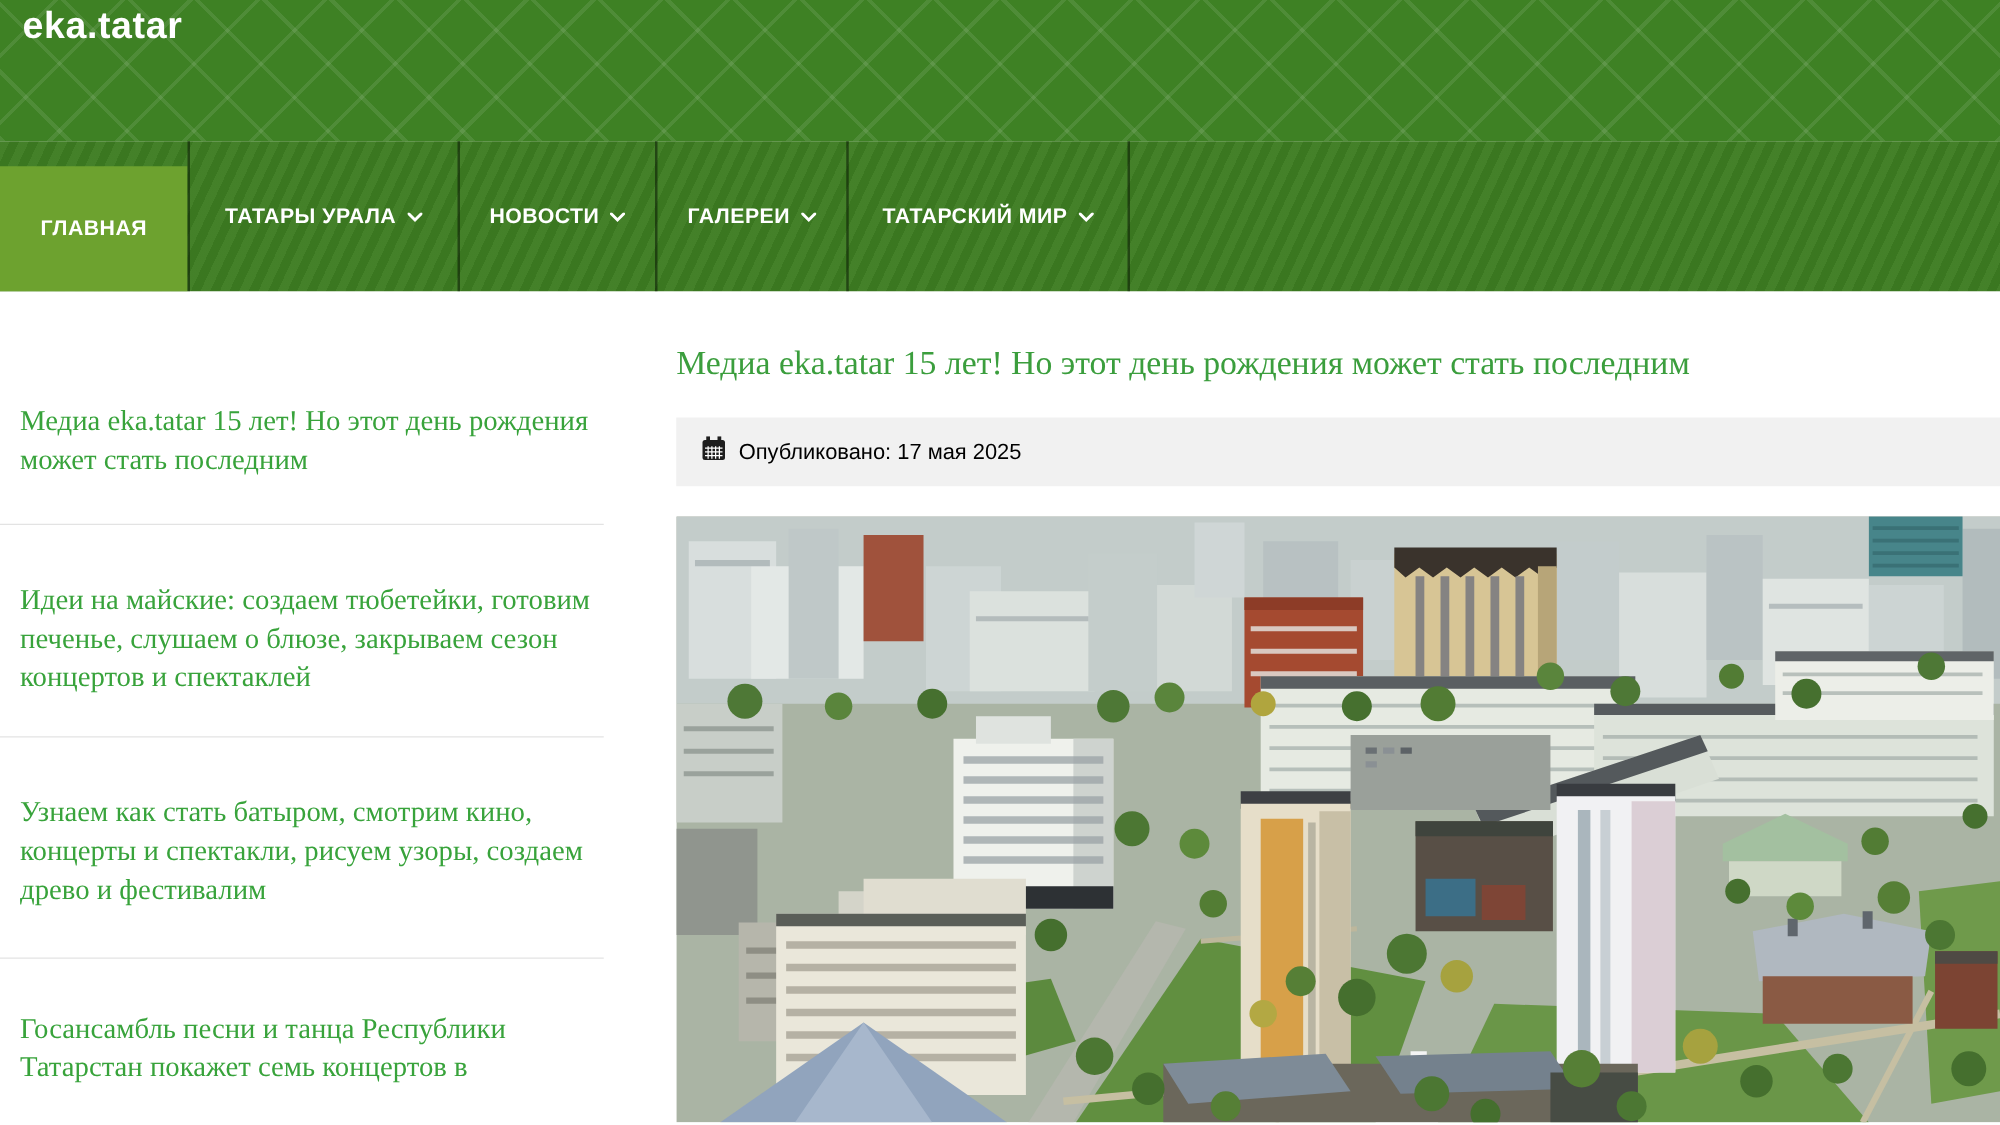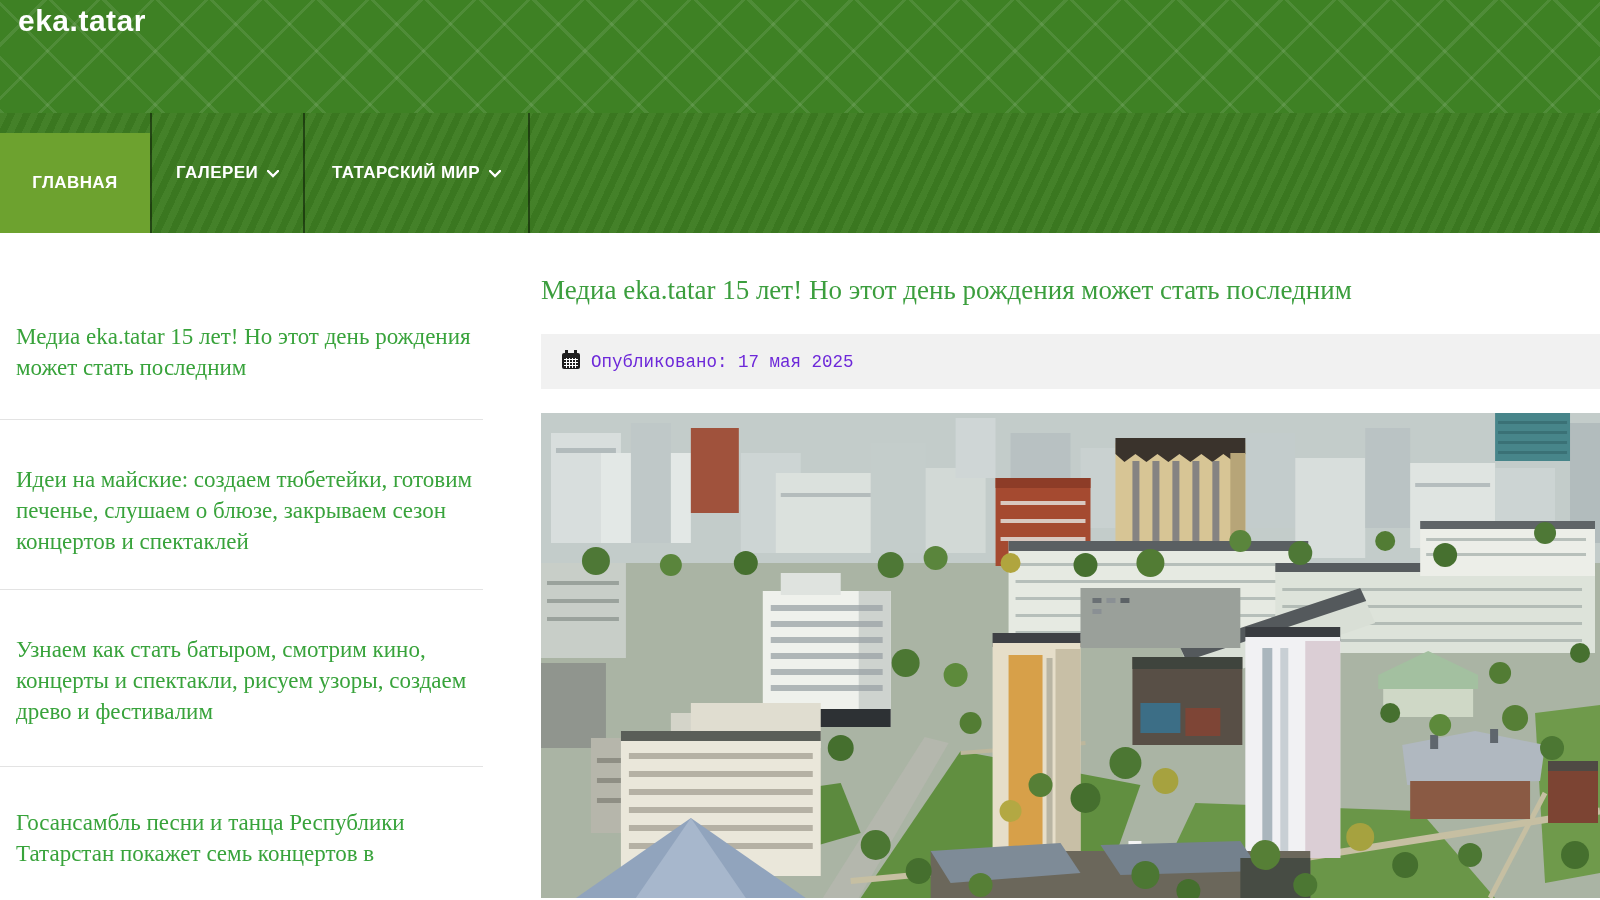--- a/index.html
+++ b/index.html
@@ -61,38 +61,54 @@
     margin-top:40px;
     font-family:"Liberation Serif", serif;
     color:#3b9e3d; font-size:27px; line-height:34px; font-weight:normal;
     cursor:pointer;
   }
   .pub-bar{
     margin-top:27px; height:55px; background:#f1f1f1;
     display:flex; align-items:center; padding-left:20px; gap:10px;
   }
   .pub-text{
-    font-family:Liberation Mono, monospace;
-    color:#6d28d9; font-size:17.5px;
+    font-family:Liberation Sans, sans-serif;
+    color:#000000; font-size:17.5px;
   }
   .photo-wrap{
     margin-top:24px; width:1059px; height:485px; overflow:hidden;
   }
   .photo-wrap svg{ display:block; }
 </style>
 </head>
 <body>
 
 <div class="topband">
   <div class="logo">eka.tatar</div>
 </div>
 
 <div class="navbar">
   <a class="nav-item active w1">
     <span>ГЛАВНАЯ</span>
+  </a>
+  <a class="nav-item w2">
+    <span>ТАТАРЫ УРАЛА</span>
+    <span class="chev">
+      <svg width="12" height="8" viewBox="0 0 12 8">
+          <path d="M1 1l5 5 5-5" stroke="#fff" stroke-width="2.4" fill="none" stroke-linecap="round"></path>
+        </svg>
+    </span>
+  </a>
+  <a class="nav-item w3">
+    <span>НОВОСТИ</span>
+    <span class="chev">
+      <svg width="12" height="8" viewBox="0 0 12 8">
+          <path d="M1 1l5 5 5-5" stroke="#fff" stroke-width="2.4" fill="none" stroke-linecap="round"></path>
+        </svg>
+    </span>
   </a>
   <a class="nav-item w5">
     <span>ГАЛЕРЕИ</span>
     <span class="chev">
       <svg width="12" height="8" viewBox="0 0 12 8">
           <path d="M1 1l5 5 5-5" stroke="#fff" stroke-width="2.4" fill="none" stroke-linecap="round"></path>
         </svg>
     </span>
   </a>
   <a class="nav-item w6 last">

